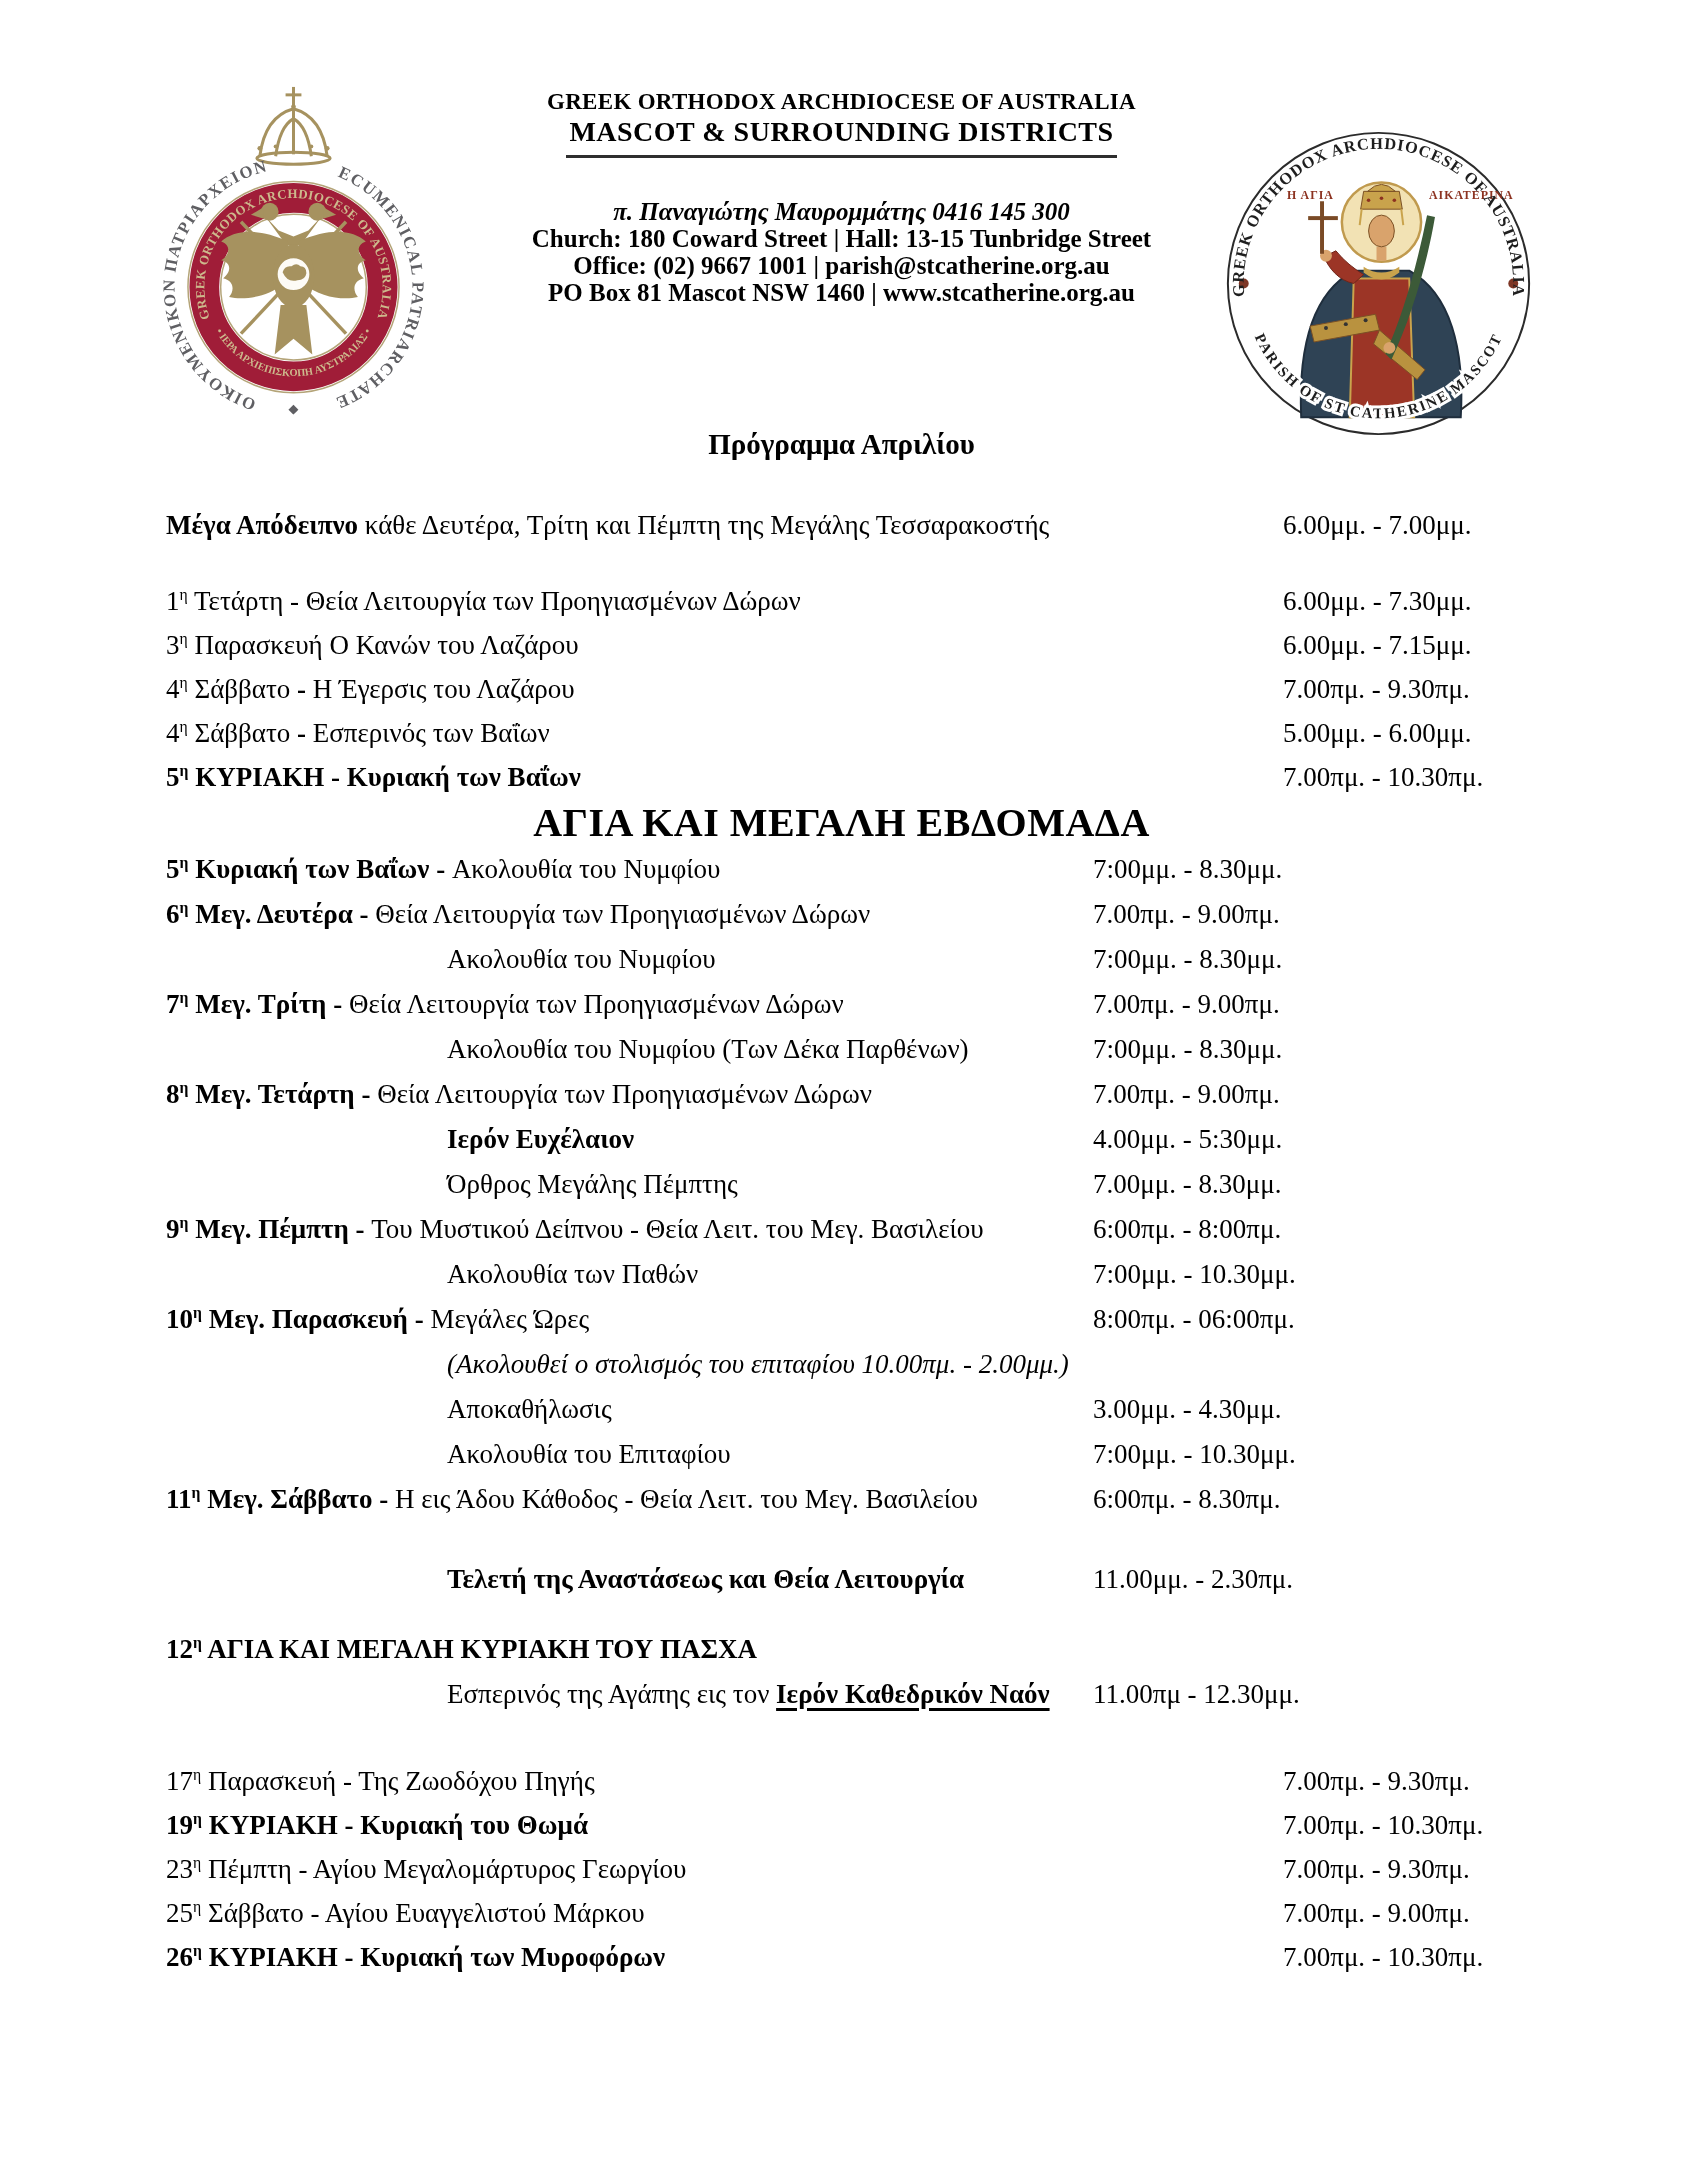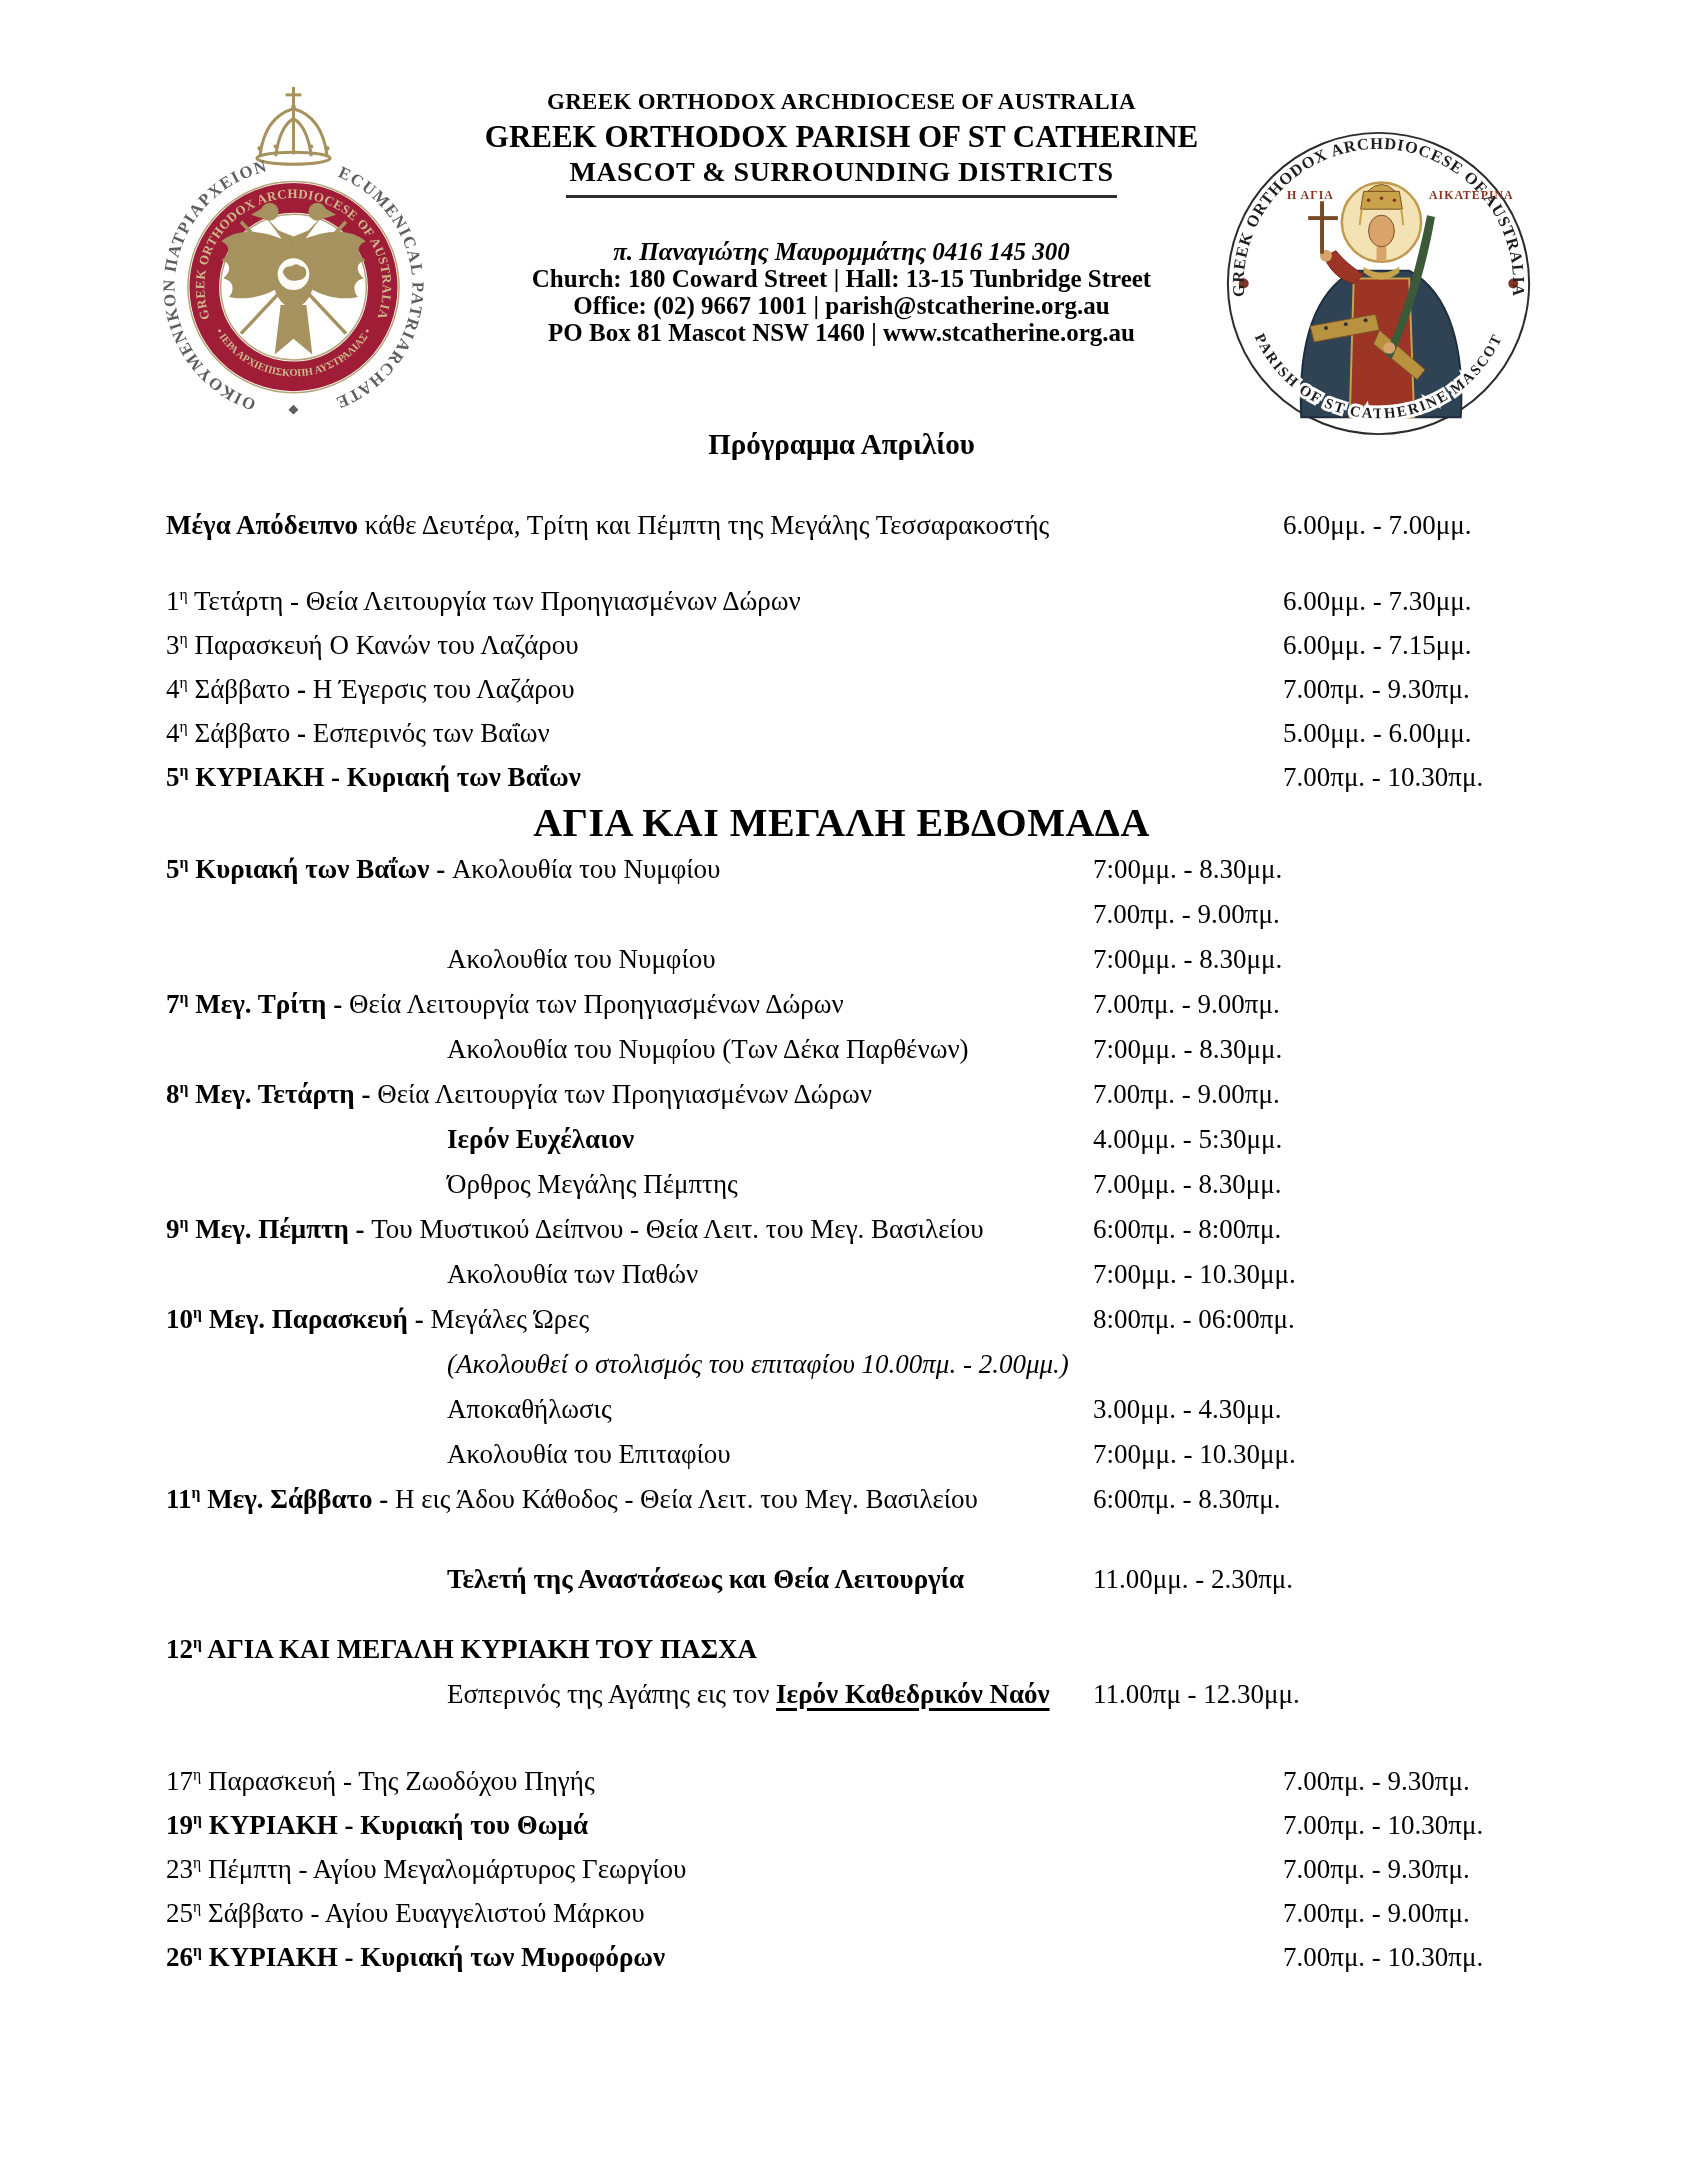--- a/index.html
+++ b/index.html
@@ -161,21 +161,20 @@
     <text class="r-arc-top">
       <textPath href="#rp-top" startOffset="50%" text-anchor="middle">GREEK ORTHODOX ARCHDIOCESE OF AUSTRALIA</textPath>
     </text>
     <text class="r-arc-bot">
       <textPath href="#rp-bot" startOffset="50%" text-anchor="middle">PARISH OF ST CATHERINE MASCOT</textPath>
     </text>
   </svg>
 
   <div class="header-text">
     <div class="ht1">GREEK ORTHODOX ARCHDIOCESE OF AUSTRALIA</div>
-    <div class="ht2">GREEK ORTHODOX PARISH OF ST CATHERINE</div>
     <div class="ht3">MASCOT &amp; SURROUNDING DISTRICTS</div>
     <div class="hrule"></div>
     <div class="contact">
       <div class="c-line c-priest">π. Παναγιώτης Μαυρομμάτης 0416 145 300</div>
       <div class="c-line">Church: 180 Coward Street | Hall: 13-15 Tunbridge Street</div>
       <div class="c-line">Office: (02) 9667 1001 | parish@stcatherine.org.au</div>
       <div class="c-line">PO Box 81 Mascot NSW 1460 | www.stcatherine.org.au</div>
     </div>
   </div>
 
@@ -206,20 +205,21 @@
       <div class="row row-a">
         <span class="label"><span class="b">5</span><span class="b sup">η</span><span class="b"> ΚΥΡΙΑΚΗ - Κυριακή των Βαΐων</span></span>
         <span class="time far">7.00πμ. - 10.30πμ.</span>
       </div>
       <div class="row row-h">ΑΓΙΑ ΚΑΙ ΜΕΓΑΛΗ ΕΒΔΟΜΑΔΑ</div>
       <div class="row row-b">
         <span class="label"><span class="b">5</span><span class="b sup">η</span><span class="b"> Κυριακή των Βαΐων - </span><span>Ακολουθία του Νυμφίου</span></span>
         <span class="time near">7:00μμ. - 8.30μμ.</span>
       </div>
       <div class="row row-b">
+        <span class="label"><span class="b">6</span><span class="b sup">η</span><span class="b"> Μεγ. Δευτέρα - </span><span>Θεία Λειτουργία των Προηγιασμένων Δώρων</span></span>
         <span class="time near">7.00πμ. - 9.00πμ.</span>
       </div>
       <div class="row row-b">
         <span class="label indent"><span>Ακολουθία του Νυμφίου</span></span>
         <span class="time near">7:00μμ. - 8.30μμ.</span>
       </div>
       <div class="row row-b">
         <span class="label"><span class="b">7</span><span class="b sup">η</span><span class="b"> Μεγ. Τρίτη - </span><span>Θεία Λειτουργία των Προηγιασμένων Δώρων</span></span>
         <span class="time near">7.00πμ. - 9.00πμ.</span>
       </div>

